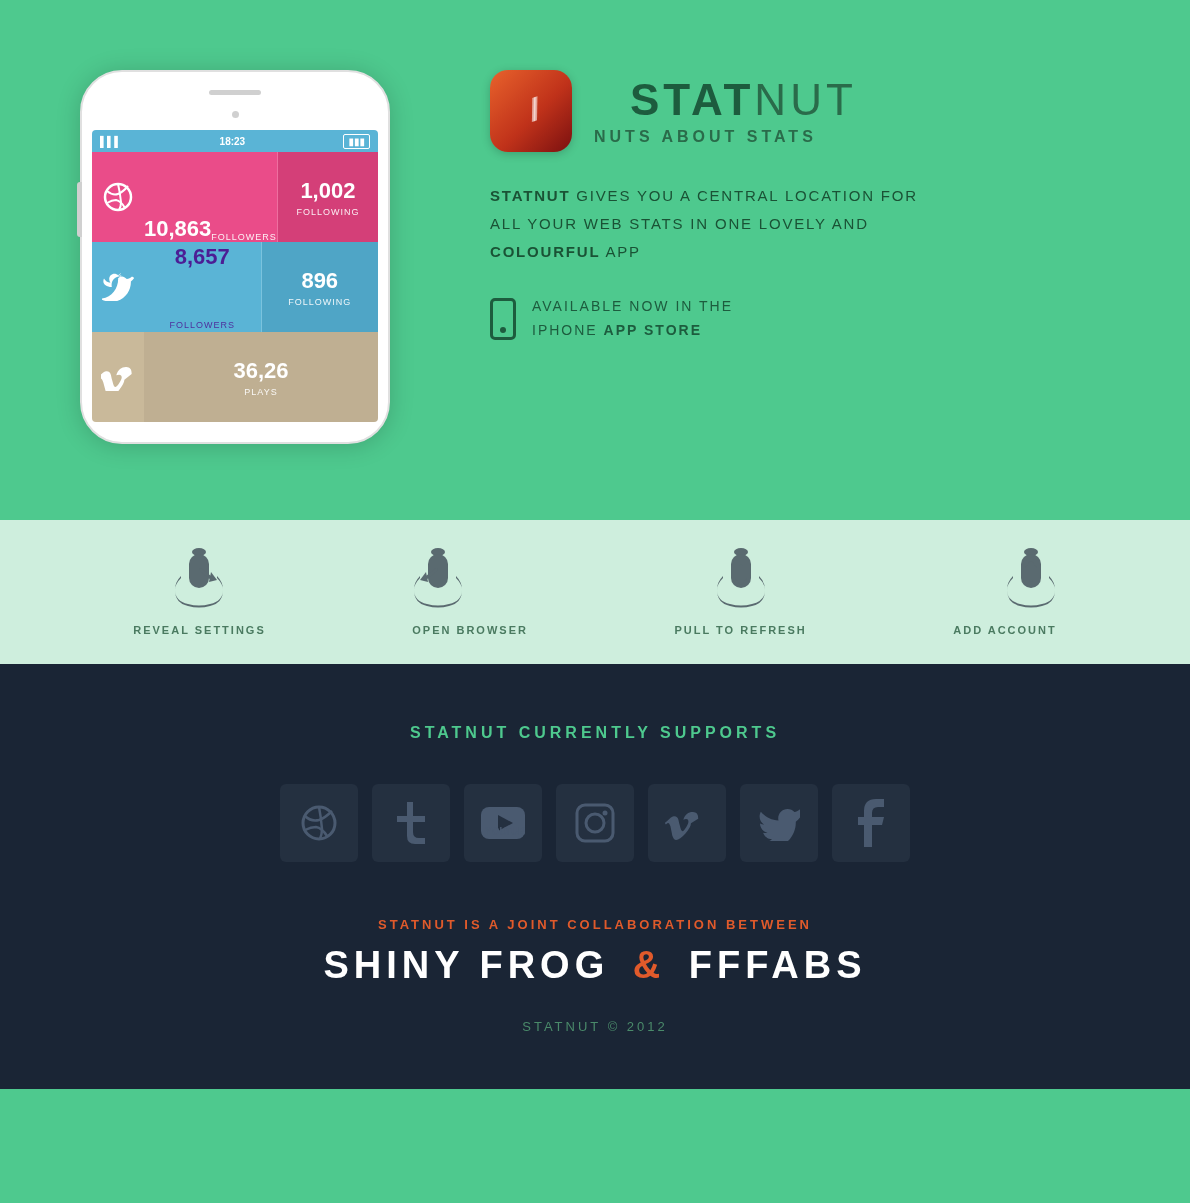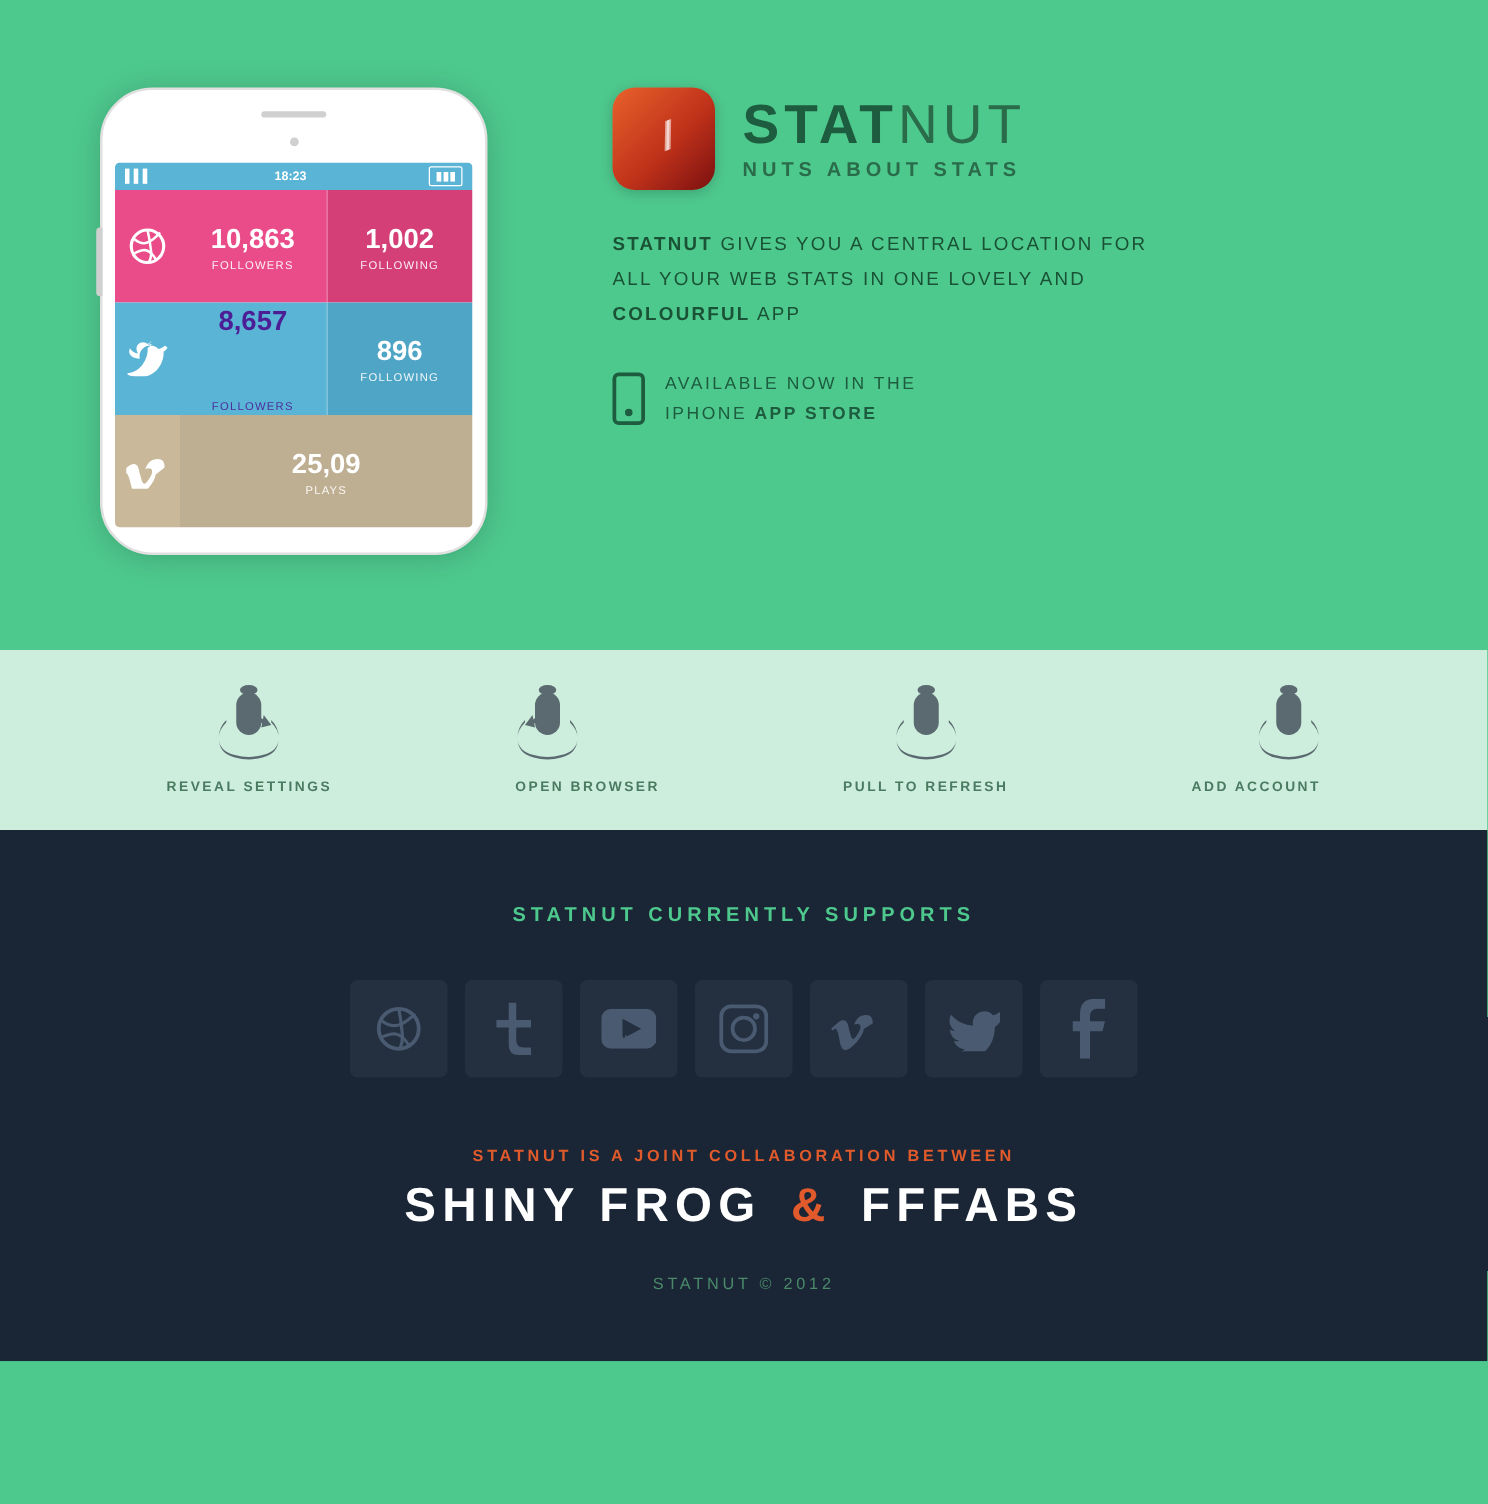--- a/index.html
+++ b/index.html
@@ -30,21 +30,21 @@
 
         <div style="display:flex; height:90px;">
           <div style="width:52px; background:#ea4c89; display:flex; align-items:center; justify-content:center;">
             <svg width="30" height="30" viewBox="0 0 30 30">
               <circle cx="15" cy="15" r="13" fill="none" stroke="white" stroke-width="2.5"></circle>
               <path d="M4 9 Q10 14 15 12 Q20 10 25 4" stroke="white" stroke-width="2" fill="none"></path>
               <path d="M4 21 Q9 18 13 18 Q18 19 22 26" stroke="white" stroke-width="2" fill="none"></path>
               <path d="M15 2 Q17 10 18 20 Q18 25 16 28" stroke="white" stroke-width="2" fill="none"></path>
             </svg>
           </div>
-          <div style="flex:1; background:#ea4c89; display:flex; flex-direction:column; align-items:center; justify-content:center; color:white; border-right:1px solid rgba(255,255,255,0.2);">
+          <div style="flex:1; background:#ea4c89; display:flex; flex-direction:row; align-items:flex-end; justify-content:center; color:white; border-right:1px solid rgba(255,255,255,0.2);">
             <div style="font-size:22px; font-weight:bold;">10,863</div>
             <div style="font-size:9px; letter-spacing:1px; opacity:0.9; margin-top:3px;">FOLLOWERS</div>
           </div>
           <div style="flex:1; background:#d43f78; display:flex; flex-direction:column; align-items:center; justify-content:center; color:white;">
             <div style="font-size:22px; font-weight:bold;">1,002</div>
             <div style="font-size:9px; letter-spacing:1px; opacity:0.9; margin-top:3px;">FOLLOWING</div>
           </div>
         </div>
 
         <div style="display:flex; height:90px;">
@@ -63,38 +63,38 @@
           </div>
         </div>
 
         <div style="display:flex; height:90px;">
           <div style="width:52px; background:#c9b99a; display:flex; align-items:center; justify-content:center;">
             <svg width="34" height="28" viewBox="0 0 34 28">
               <path d="M33.5 7 C33.3 13.5 28.8 22.2 19.9 33 C10.8 44.3 3.3 50 -2.7 50 C-6.5 50 -9.7 46.6 -12.3 39.7 L-19.2 13.5 C-21.5 6.6 -24 3.2 -26.7 3.2 C-27.3 3.2 -29.4 4.5 -33 7.1 L-36 3.2 C-32.1 -0.2 -28.3 -3.6 -24.5 -7 C-19.2 -11.6 -15.1 -14 -12.3 -14.2 C-5.7 -14.8 -1.6 -11.4 -0.1 -4.6 C1.5 2.7 2.7 7.5 3.5 9.7 C5.8 20 8.3 25.2 11 25.2 C13.1 25.2 16.2 22.1 20.3 15.9 C24.4 9.7 26.5 5 26.7 1.9 C27.1 -3.2 24.9 -5.8 20.3 -5.8 C18.1 -5.8 15.7 -5.3 13.2 -4.3 C17.8 -18.3 26.2 -25.1 38.4 -24.7 C47.6 -24.4 52 -18.6 51.6 -7.3 Z" fill="white" transform="translate(10,14) scale(0.4)"></path>
             </svg>
           </div>
           <div style="flex:1; background:#bfaf92; display:flex; flex-direction:column; align-items:center; justify-content:center; color:white;">
-            <div style="font-size:22px; font-weight:bold;">25,09</div>
+            <div style="font-size:22px; font-weight:bold;">36,26</div>
             <div style="font-size:9px; letter-spacing:1px; opacity:0.9; margin-top:3px;">PLAYS</div>
           </div>
         </div>
       </div>
     </div>
   </div>
 
   <div style="flex:1; padding-left:70px; padding-top:10px;">
 
     <div style="display:flex; align-items:center; margin-bottom:30px;">
 
       <div style="width:82px; height:82px; border-radius:18px; background:linear-gradient(135deg,#e8622c 0%,#c0321a 55%,#7a1010 100%); margin-right:22px; flex-shrink:0; display:flex; align-items:center; justify-content:center; position:relative; overflow:hidden; box-shadow:0 2px 10px rgba(0,0,0,0.2);">
         <div style="color:rgba(255,255,255,0.55); font-size:30px; font-weight:900; font-style:italic; letter-spacing:-10px; transform:rotate(-20deg);">//</div>
       </div>
       <div>
         <h1 style="font-size:44px; font-weight:normal; color:#2a6b4a; letter-spacing:4px; line-height:1.1;">
-          <span style="font-weight:900; color:#1d5c3e;">STAT</span><span>NUT</span>
+          <span style="font-weight:900; color:#1d5c3e;margin-left:36px;">STAT</span><span>NUT</span>
         </h1>
         <div style="font-size:16px; font-weight:bold; color:#2a6b4a; letter-spacing:4px; margin-top:4px;">NUTS ABOUT STATS</div>
       </div>
     </div>
 
     <div style="font-size:15px; color:#1a5235; letter-spacing:1.8px; line-height:1.85; margin-bottom:30px; font-weight:500; max-width:440px;">
       <span style="font-weight:900;">STATNUT</span> <span>GIVES YOU A CENTRAL LOCATION FOR ALL YOUR WEB STATS IN ONE LOVELY AND </span><span style="font-weight:900;">COLOURFUL</span> <span>APP</span>
     </div>
 
     <div style="display:flex; align-items:center; cursor:pointer;">

